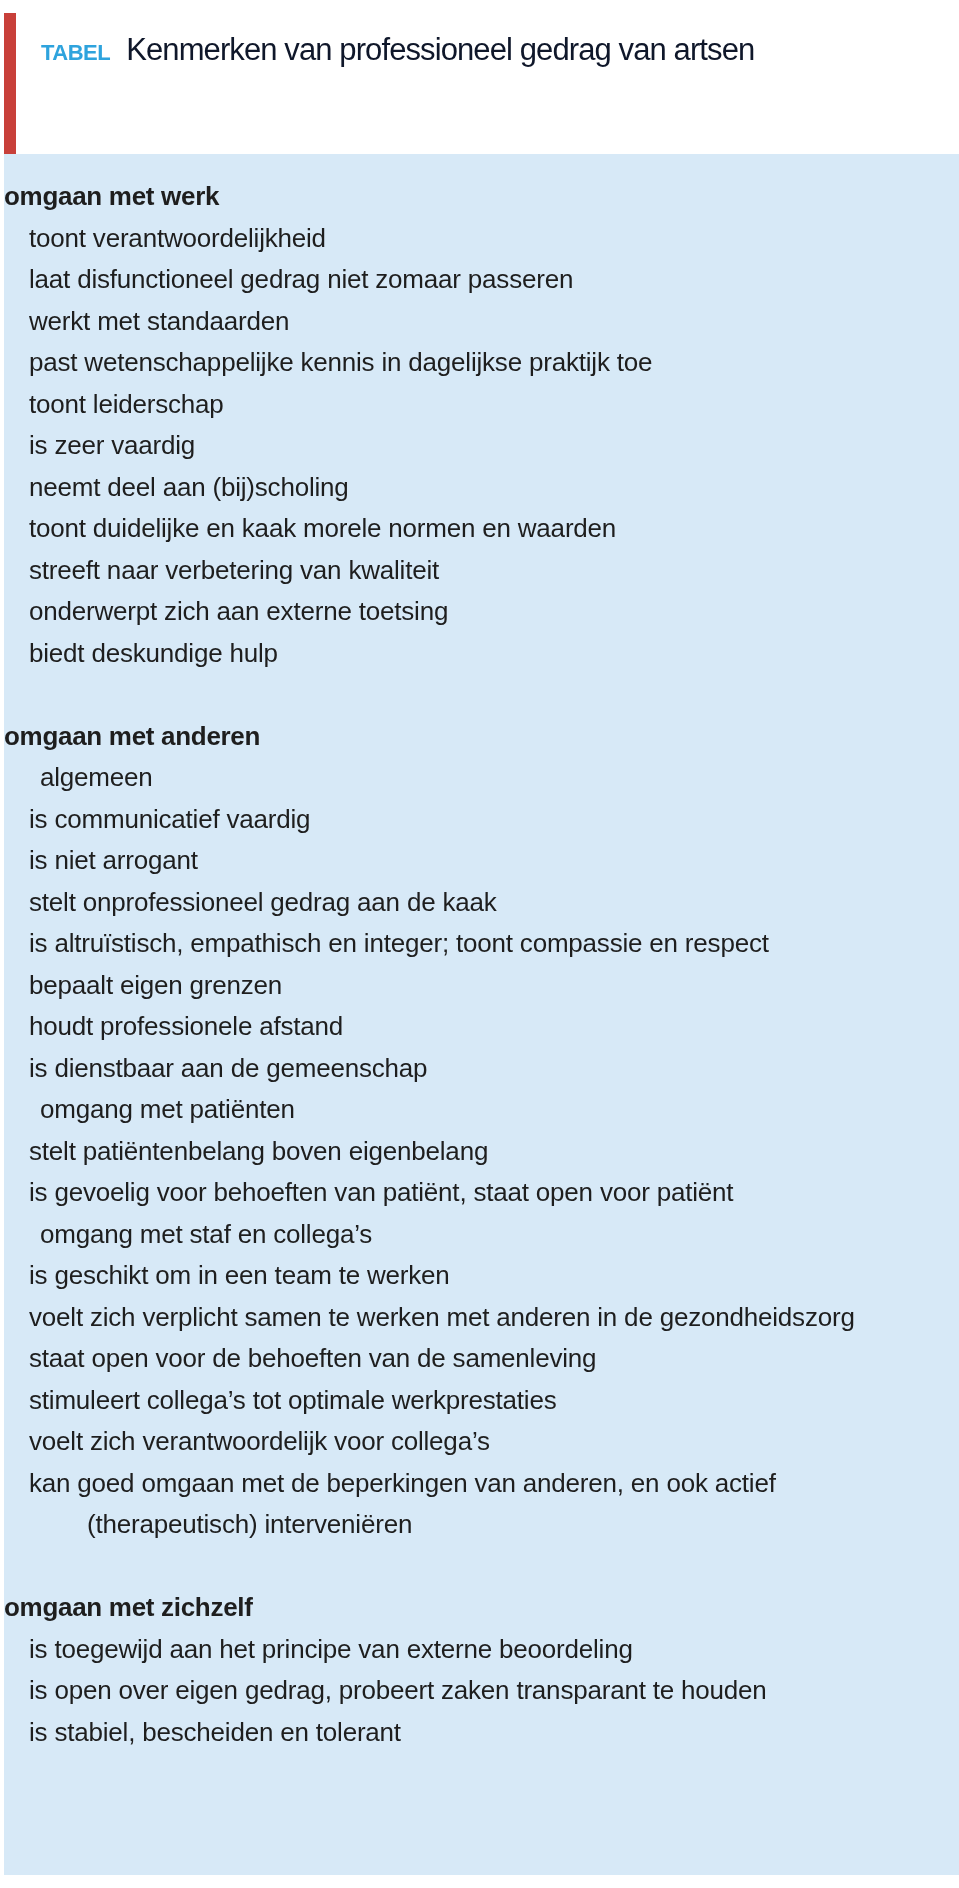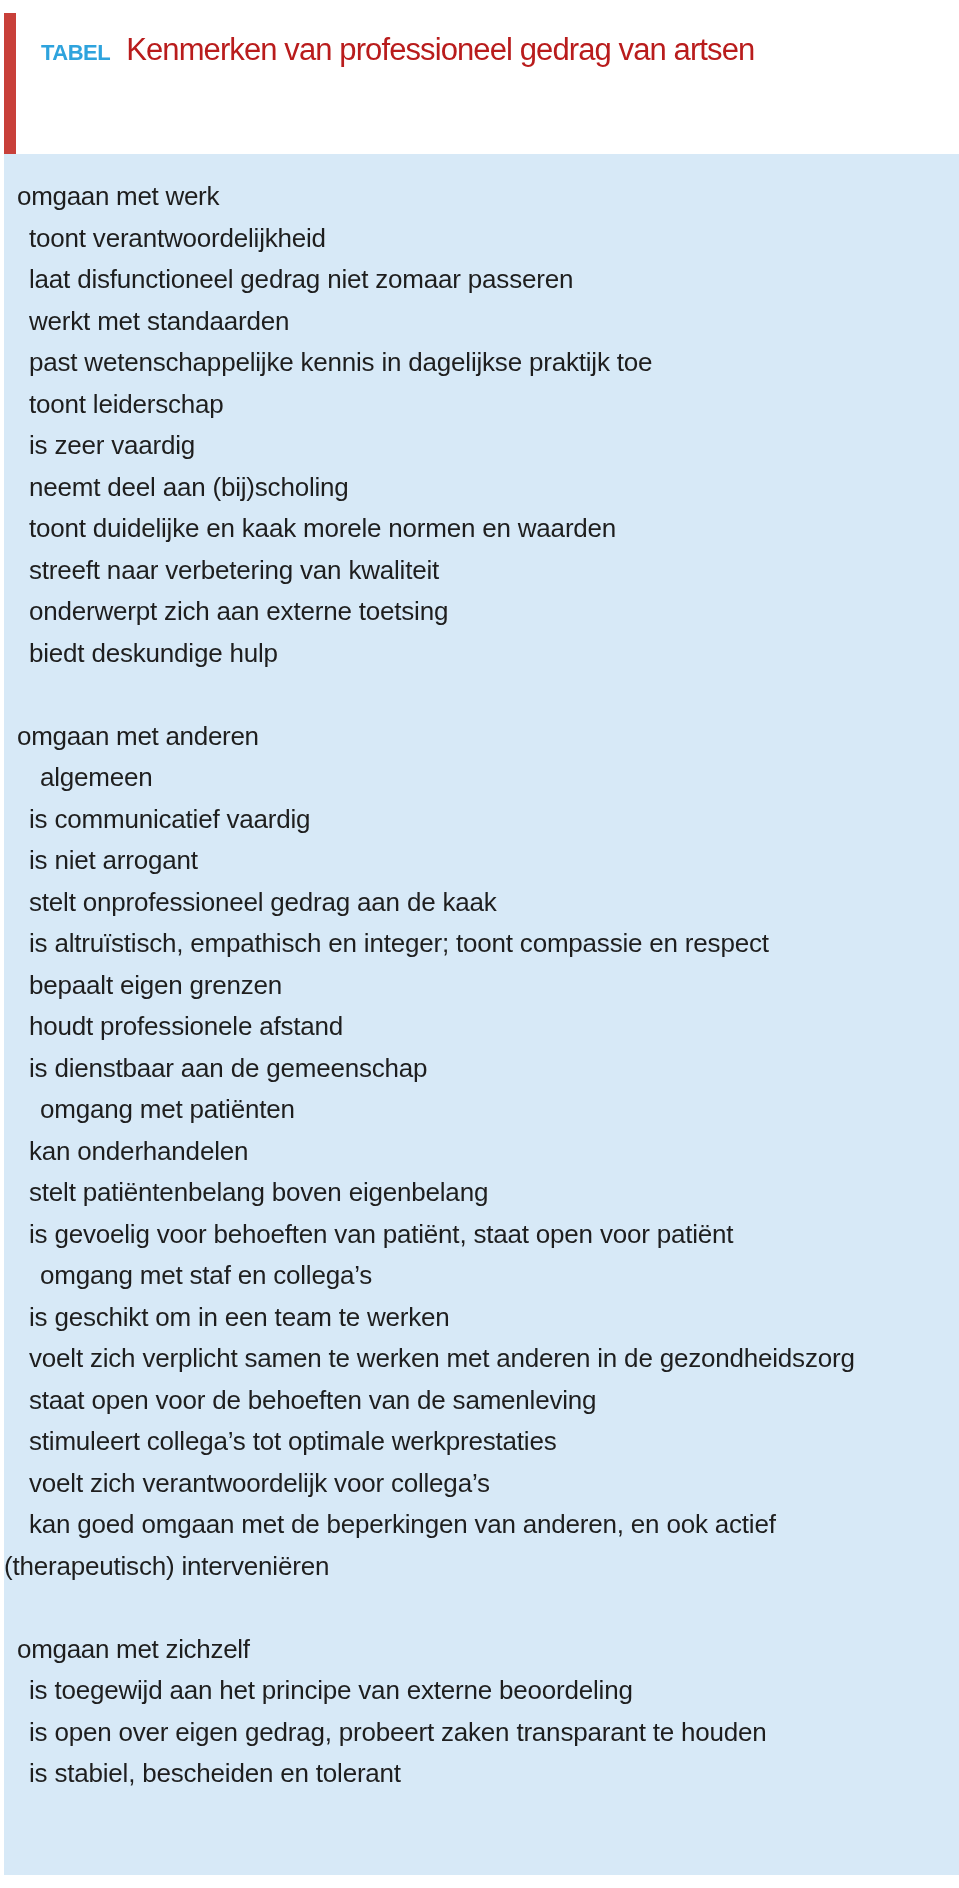--- a/index.html
+++ b/index.html
@@ -32,50 +32,50 @@
     }
     .title-label {
       font-weight: bold;
       font-size: 22px;
       letter-spacing: -0.5px;
       margin-right: 16px;
     }
     .title-text {
       font-size: 31px;
       letter-spacing: -0.9px;
-      color: #b91c1c;
+      color: #0f172a;
     }
     .panel {
       position: absolute;
       left: 4px;
       top: 154px;
       width: 955px;
       height: 1721px;
       box-sizing: border-box;
       padding-top: 22px;
     }
     .line {
       height: 41.5px;
       line-height: 41.5px;
       font-size: 26px;
       letter-spacing: -0.2px;
       white-space: nowrap;
     }
     .heading {
-      font-weight: normal;
-      padding-left: 13px;
+      font-weight: bold;
       letter-spacing: -0.3px;
     }
     .subheading {
       padding-left: 36px;
     }
     .item {
       padding-left: 25px;
     }
     .item-cont {
+      padding-left: 83px;
     }
     .blank {
       height: 41.5px;
     }
   </style>
 </head>
 <body>
 
 <div class="red-bar" style="background:#c8403a;"></div>
 
@@ -105,21 +105,20 @@
   <div class="line subheading">algemeen</div>
   <div class="line item">is communicatief vaardig</div>
   <div class="line item">is niet arrogant</div>
   <div class="line item">stelt onprofessioneel gedrag aan de kaak</div>
   <div class="line item">is altruïstisch, empathisch en integer; toont compassie en respect</div>
   <div class="line item">bepaalt eigen grenzen</div>
   <div class="line item">houdt professionele afstand</div>
   <div class="line item">is dienstbaar aan de gemeenschap</div>
 
   <div class="line subheading">omgang met patiënten</div>
-  <div class="line item">kan onderhandelen</div>
   <div class="line item">stelt patiëntenbelang boven eigenbelang</div>
   <div class="line item">is gevoelig voor behoeften van patiënt, staat open voor patiënt</div>
 
   <div class="line subheading">omgang met staf en collega’s</div>
   <div class="line item">is geschikt om in een team te werken</div>
   <div class="line item">voelt zich verplicht samen te werken met anderen in de gezondheidszorg</div>
   <div class="line item">staat open voor de behoeften van de samenleving</div>
   <div class="line item">stimuleert collega’s tot optimale werkprestaties</div>
   <div class="line item">voelt zich verantwoordelijk voor collega’s</div>
   <div class="line item">kan goed omgaan met de beperkingen van anderen, en ook actief</div>

